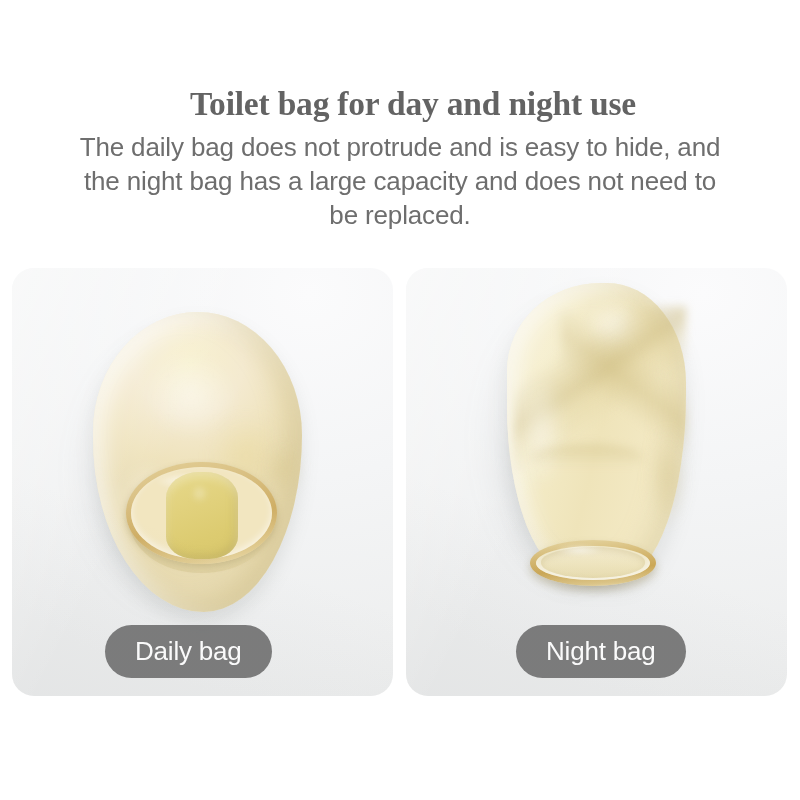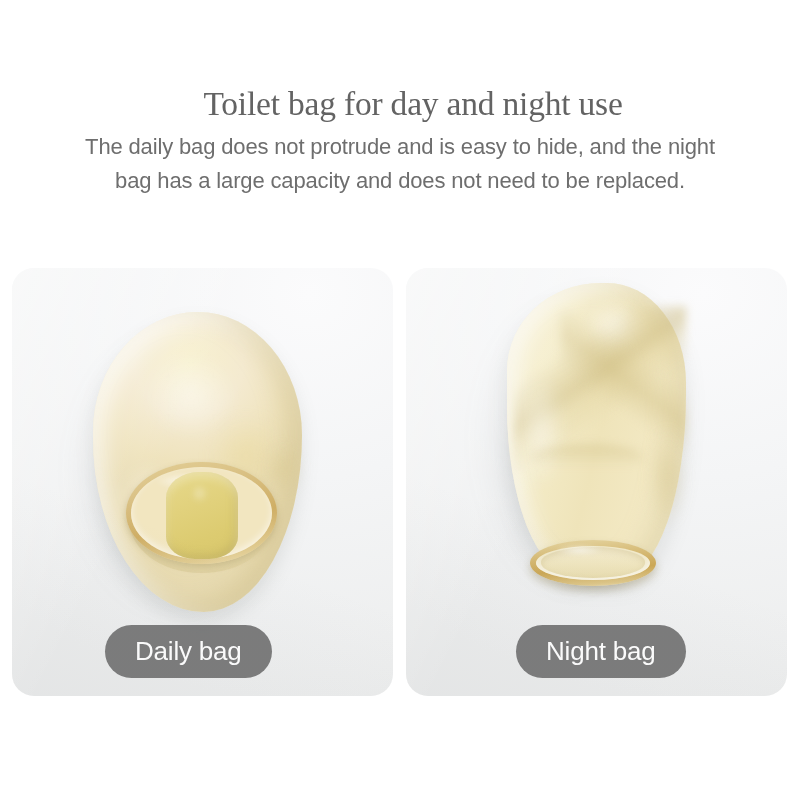--- a/index.html
+++ b/index.html
@@ -23,32 +23,32 @@
   .heading-block {
     position: absolute;
     left: 0;
     top: 84px;
     width: 800px;
     text-align: center;
   }
 
   .headline {
     font-family: "Liberation Serif", serif;
-    font-weight: normal;
+    font-weight: bold;
     font-size: 33.5px;
     line-height: 40px;
     color: #636363;
     letter-spacing: -0.2px;
     padding-left: 26px;
   }
 
   .subhead {
     margin-top: 6px;
     font-family: "Liberation Sans", sans-serif;
-    font-size: 22px;
+    font-size: 26px;
     line-height: 34px;
     color: #6e6e6e;
     padding: 0 72px;
     letter-spacing: -0.15px;
   }
 
   
   .panels {
     position: absolute;
     left: 12px;

